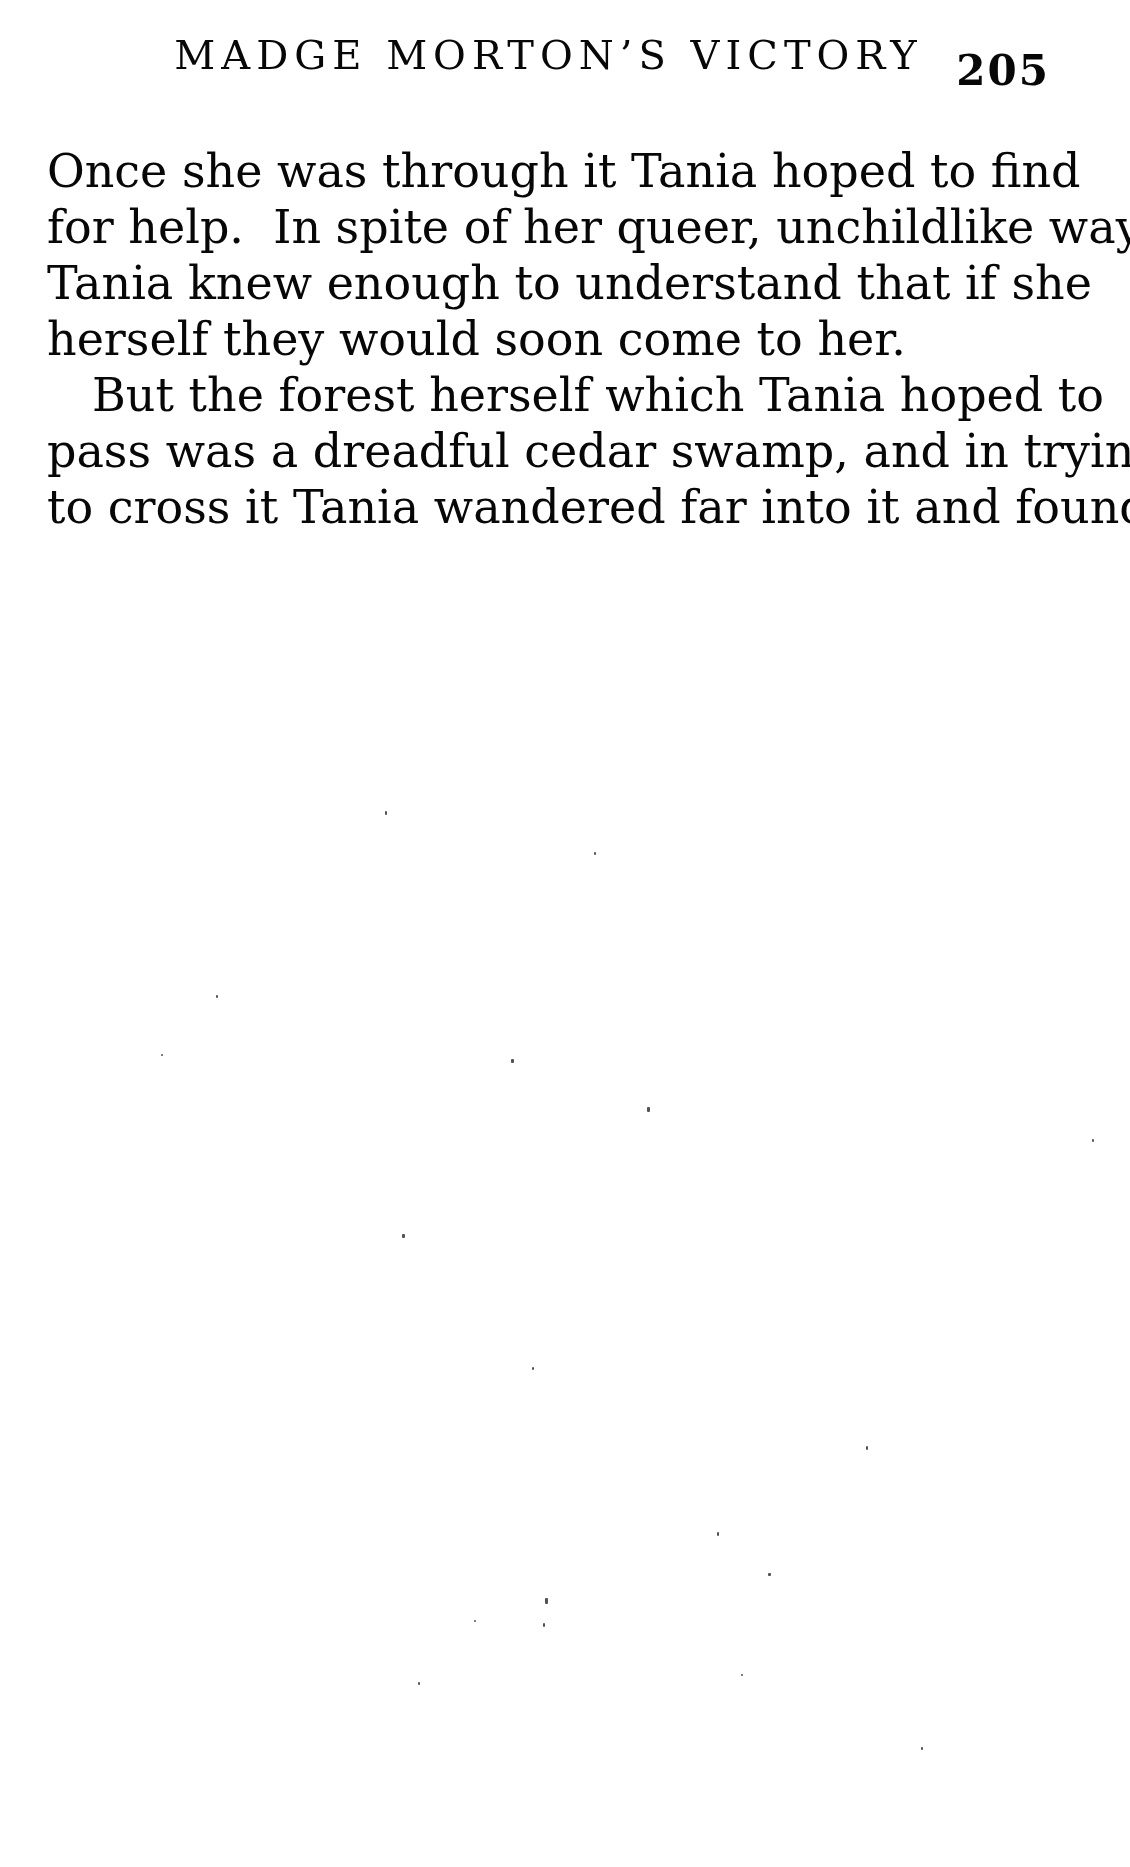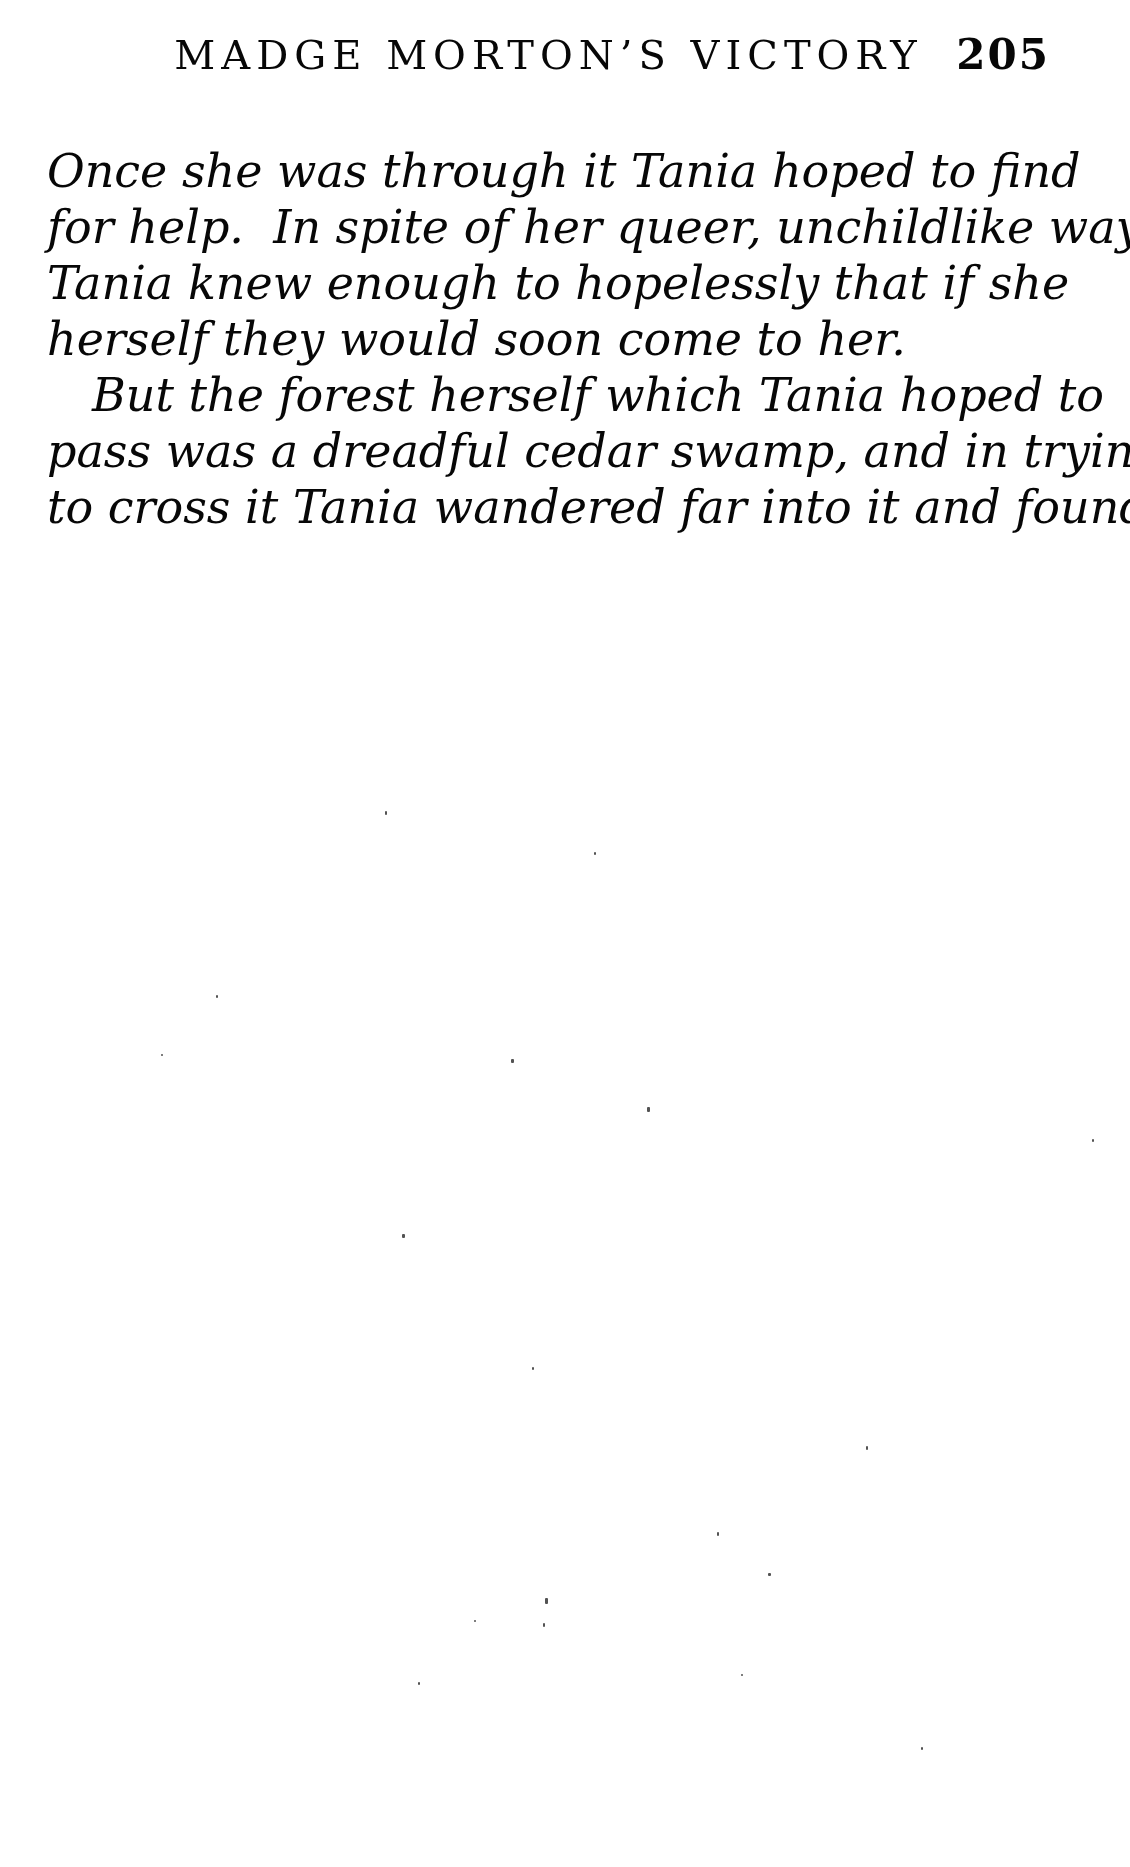--- a/index.html
+++ b/index.html
@@ -25,39 +25,38 @@
   .header-title {
     display: block;
     text-align: center;
     font-size: 40px;
     letter-spacing: 6px;
     white-space: nowrap;
   }
   .page-number {
     position: absolute;
     right: 0;
-    top: 0;
+    top: 16px;
     font-size: 42px;
     font-weight: bold;
     letter-spacing: 2px;
     line-height: 52px;
   }
   
   .body-text {
     position: absolute;
     left: 47px;
     top: 143px;
     width: 1003px;
     font-size: 46px;
     line-height: 56px;
   }
   .line {
     white-space: nowrap;
     text-align: left;
-    font-style: italic;
   }
   .line.j {
     text-align: justify;
     text-align-last: justify;
   }
   .line.indent { text-indent: 45px; }
   
   .speck {
     position: absolute;
     background: #1a1a1a;
@@ -72,21 +71,21 @@
 
   <div class="header">
     <span class="header-title">MADGE MORTON’S VICTORY</span>
     <span class="page-number">205</span>
   </div>
 
   <div class="body-text">
     <div>
       <div class="line j">Once she was through it Tania hoped to find</div>
       <div class="line j">for help.&nbsp; In spite of her queer, unchildlike ways,</div>
-      <div class="line j">Tania knew enough to hopelessly that if she</div>
+      <div class="line j">Tania knew enough to understand that if she</div>
       <div class="line">herself they would soon come to her.</div>
     </div>
     <div>
       <div class="line j indent">But the forest herself which Tania hoped to</div>
       <div class="line j">pass was a dreadful cedar swamp, and in trying</div>
       <div class="line j">to cross it Tania wandered far into it and found</div>
     </div>
   </div>
 
   <div class="speck" style="left:385px;top:811px;width:2px;height:4px"></div>

